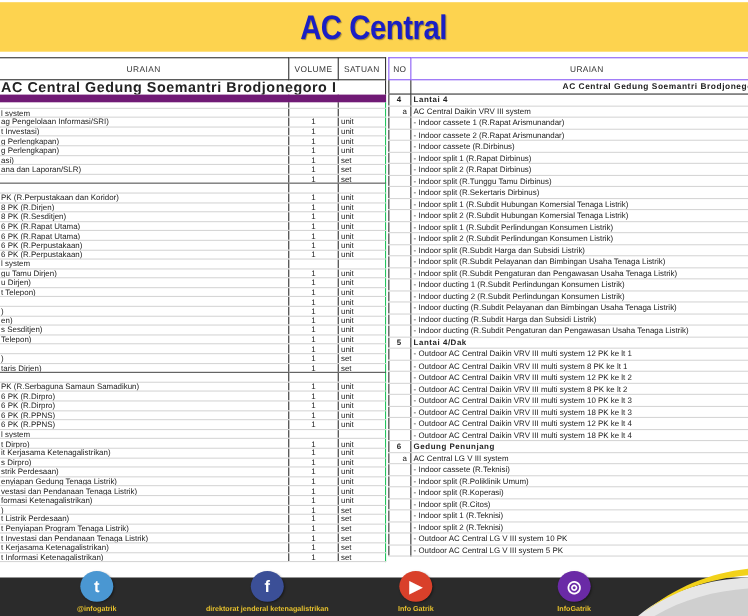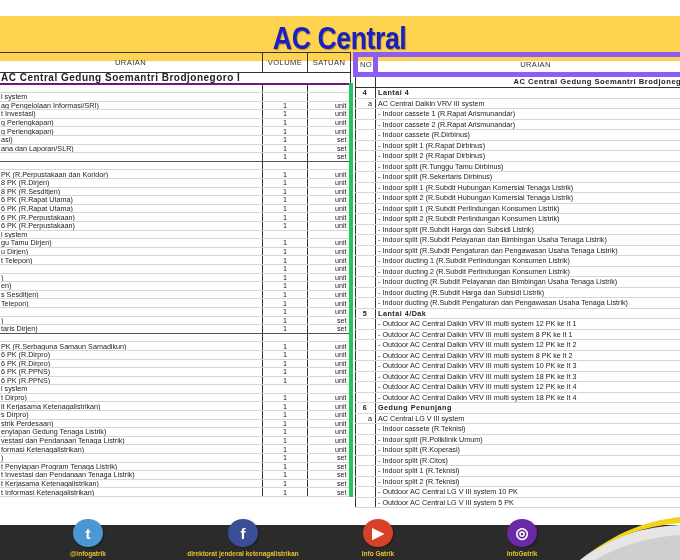--- a/index.html
+++ b/index.html
@@ -1,37 +1,37 @@
 <!DOCTYPE html>
 <html><head>
 <meta charset="utf-8">
 <style>
   * { box-sizing: border-box; margin: 0; padding: 0; }
   html, body { width: 680px; height: 560px; overflow: hidden; background: #ffffff; }
   body { position: relative; font-family: "Liberation Sans", sans-serif; }
   .title-bar {
-    position: absolute; left: 0; top: 16px; width: 680px; height: 45px;
+    position: absolute; left: 0; top: 2px; width: 680px; height: 45px;
     background: #fdd34f; display: flex; align-items: center; justify-content: center;
   }
   .title-text {
     font-family: "Liberation Sans", sans-serif; font-weight: bold; font-size: 31px;
     color: #1a1fc4; letter-spacing: -0.5px; transform: scaleX(0.86);
     text-shadow: 1px 1px 1px rgba(0,0,0,0.35);
   }
   table { border-collapse: collapse; position: absolute; table-layout: fixed; }
   td, th { font-size: 7.2px; color: #222; white-space: nowrap; overflow: hidden; padding: 0 2px; line-height: 1; }
   #left-table { left: -2px; top: 52px; width: 352px; border: 1px solid #333; }
   #left-table th { height: 20px; font-weight: normal; font-size: 7.6px; letter-spacing: 0.4px; border: 1px solid #333; color: #333; }
   #left-table td { height: 8.6px; border-bottom: 1px solid #d6d6d6; }
   #left-table td.c-vol { border-left: 1px solid #333; text-align: center; }
-  #left-table td.c-sat { border-left: 1px solid #333; text-align: right; border-right: 4px solid #22c55e; }
+  #left-table td.c-sat { border-left: 1px solid #333; text-align: left; border-right: 1px solid #22c55e; }
   #left-table tr.section td { border-bottom: 1px solid #555; }
-  #left-table tr.title-row td { height: 11px; font-weight: bold; font-size: 10px; letter-spacing: 0.5px; border-bottom: 2px solid #701a75; }
+  #left-table tr.title-row td { height: 11px; font-weight: bold; font-size: 13px; letter-spacing: 0.5px; border-bottom: 7px solid #701a75; }
   #right-table { left: 353px; top: 52px; width: 340px; border: 1px solid #333; }
-  #right-table th { height: 20px; font-weight: normal; font-size: 7.6px; letter-spacing: 0.3px; border: 5px solid #8b5cf6; color: #333; margin-top: 32px; }
+  #right-table th { height: 20px; font-weight: normal; font-size: 7.6px; letter-spacing: 0.3px; border: 1px solid #8b5cf6; color: #333; margin-top: 32px; }
   #right-table td { height: 10.5px; border-bottom: 1px solid #d6d6d6; }
   #right-table td.c-no { border-right: 1px solid #333; text-align: right; padding-right: 3px; font-size: 7.2px; }
   #right-table td.c-no.group { text-align: center; font-weight: bold; }
   #right-table tr.title-row td { height: 13px; font-weight: bold; font-size: 7.6px; letter-spacing: 0.5px; border-bottom: 1px solid #333; text-align: right; padding-right: 0; }
   #right-table tr.group-row td { font-weight: bold; letter-spacing: 0.5px; border-top: 1px solid #333; }
   .footer {
     position: absolute; left: 0; top: 525px; width: 680px; height: 35px; background: #2b2b2b;
   }
   .swoosh { position: absolute; right: 0; top: 505px; width: 130px; height: 55px; }
   .social { position: absolute; top: 519px; display: flex; flex-direction: column; align-items: center; }
@@ -279,20 +279,25 @@
         <td>formasi Ketenagalistrikan)</td>
         <td class="c-vol">1</td>
         <td class="c-sat">unit</td>
       </tr>
       <tr>
         <td>)</td>
         <td class="c-vol">1</td>
         <td class="c-sat">set</td>
       </tr>
       <tr>
+        <td>t Listrik Perdesaan)</td>
+        <td class="c-vol">1</td>
+        <td class="c-sat">set</td>
+      </tr>
+      <tr>
         <td>t Penyiapan Program Tenaga Listrik)</td>
         <td class="c-vol">1</td>
         <td class="c-sat">set</td>
       </tr>
       <tr>
         <td>t Investasi dan Pendanaan Tenaga Listrik)</td>
         <td class="c-vol">1</td>
         <td class="c-sat">set</td>
       </tr>
       <tr>

